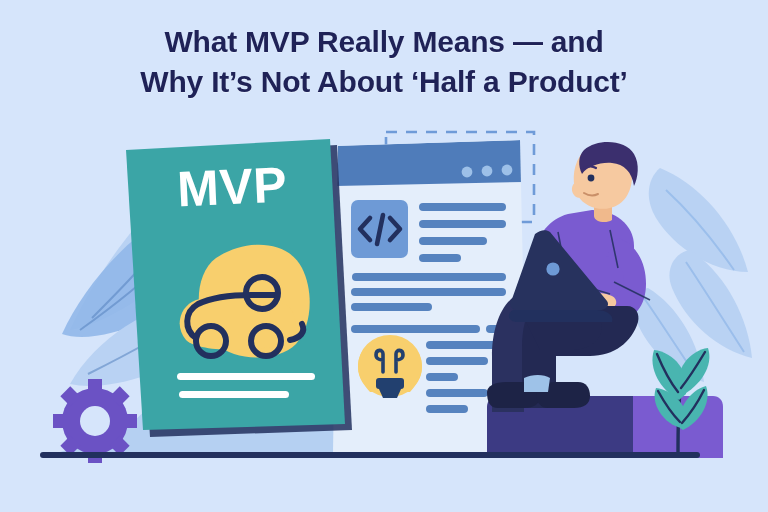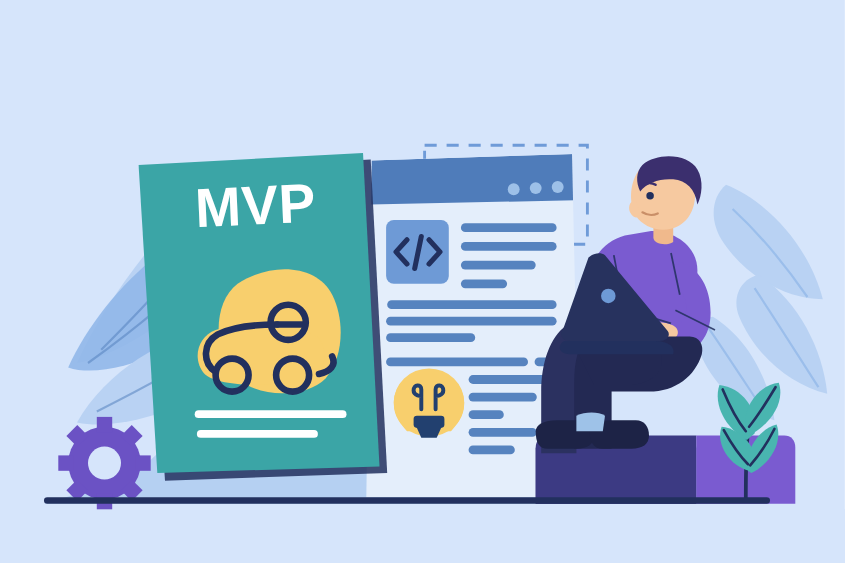--- a/index.html
+++ b/index.html
@@ -237,15 +237,17 @@
         <path d="M535 234 C540 230 546 229 550 232 L607 301 C610 305 606 310 600 310 L518 310 C511 310 508 304 512 299 Z" fill="#27325e"></path>
         <circle cx="553" cy="269" r="6.6" fill="#6e9ad6"></circle>
       </g>
 
       <rect x="40" y="452" width="660" height="6" rx="3" fill="#22305e"></rect>
 
     </g>
   </svg>
 
   <div class="headline">
+    <span class="line">What MVP Really Means — and</span>
+    <span class="line">Why It’s Not About ‘Half a Product’</span>
   </div>
 
 </div>
 
 </body></html>

